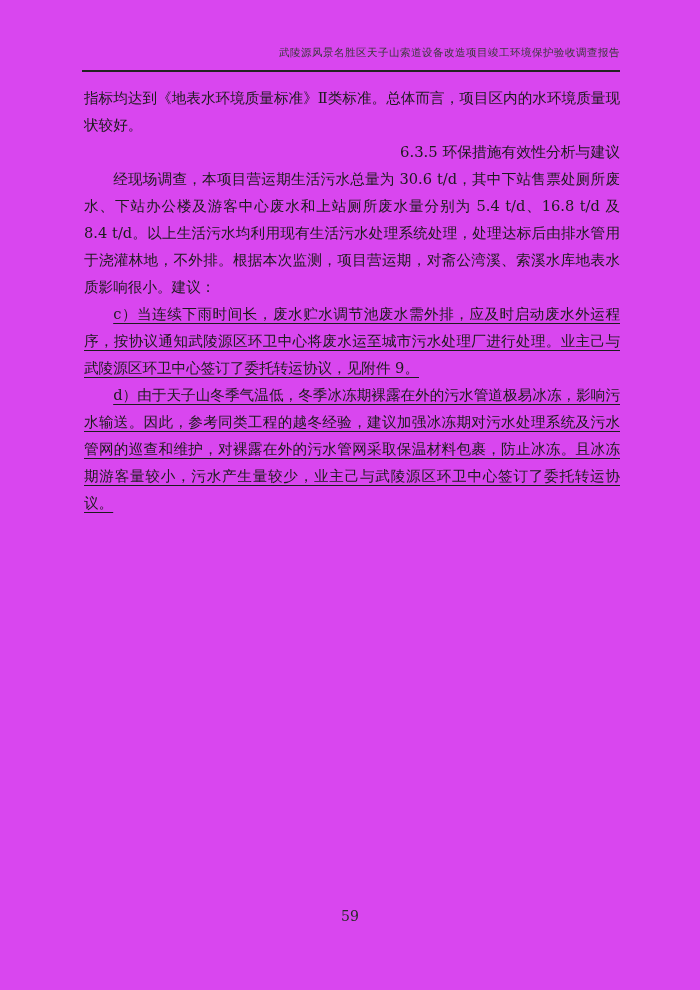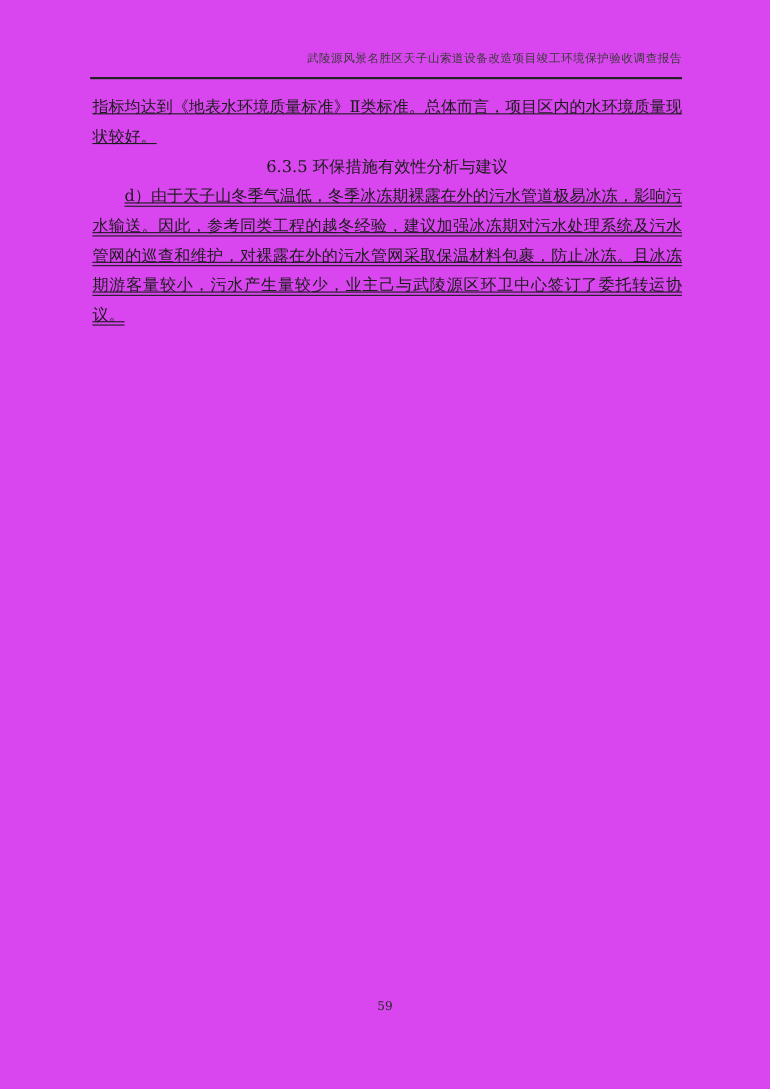--- a/index.html
+++ b/index.html
@@ -42,67 +42,68 @@
     left: 84px;
     width: 536px;
     font-size: 14.6px;
     line-height: 27px;
     text-align: justify;
     text-justify: inter-character;
   }
   .doc-body p {
     margin: 0;
     padding: 0;
-    text-decoration: underline;
   }
   .doc-body p.indent {
     text-indent: 2em;
   }
   .section-heading {
     margin: 0;
     padding: 0;
     font-size: 14.8px;
     font-weight: normal;
     line-height: 27px;
-    text-align: center;
+    text-align: right;
   }
   .u {
     text-decoration: underline;
     text-decoration-thickness: 1px;
     text-underline-offset: 4px;
     text-decoration-color: #1c1c1c;
   }
   .page-number {
     position: absolute;
     top: 908px;
     left: 0;
     width: 100%;
     text-align: center;
-    font-size: 11px;
+    font-size: 14px;
     color: #2a2a2a;
   }
 </style>
 </head>
 <body>
 
 <div class="page">
 
   <div class="running-header">武陵源风景名胜区天子山索道设备改造项目竣工环境保护验收调查报告</div>
 
   <div class="header-rule"></div>
 
   <div class="doc-body">
 
     <p><span>指标均达到《地表水环境质量标准》Ⅱ类标准。总体而言，项目区内的水环境质量现状较好。</span></p>
 
     <h3 class="section-heading">6.3.5 环保措施有效性分析与建议</h3>
 
+    <p class="indent"><span>经现场调查，本项目营运期生活污水总量为 30.6 t/d，其中下站售票处厕所废水、下站办公楼及游客中心废水和上站厕所废水量分别为 5.4 t/d、16.8 t/d 及 8.4 t/d。以上生活污水均利用现有生活污水处理系统处理，处理达标后由排水管用于浇灌林地，不外排。根据本次监测，项目营运期，对斋公湾溪、索溪水库地表水质影响很小。建议：</span></p>
 
 
 
+    <p class="indent"><span class="u">c）当连续下雨时间长，废水贮水调节池废水需外排，应及时启动废水外运程序，按协议通知武陵源区环卫中心将废水运至城市污水处理厂进行处理。业主己与武陵源区环卫中心签订了委托转运协议，见附件 9。</span></p>
 
     <p class="indent"><span class="u">d）由于天子山冬季气温低，冬季冰冻期裸露在外的污水管道极易冰冻，影响污水输送。因此，参考同类工程的越冬经验，建议加强冰冻期对污水处理系统及污水管网的巡查和维护，对裸露在外的污水管网采取保温材料包裹，防止冰冻。且冰冻期游客量较小，污水产生量较少，业主己与武陵源区环卫中心签订了委托转运协议。</span></p>
 
   </div>
 
   <div class="page-number">59</div>
 
 </div>
 
 </body></html>

